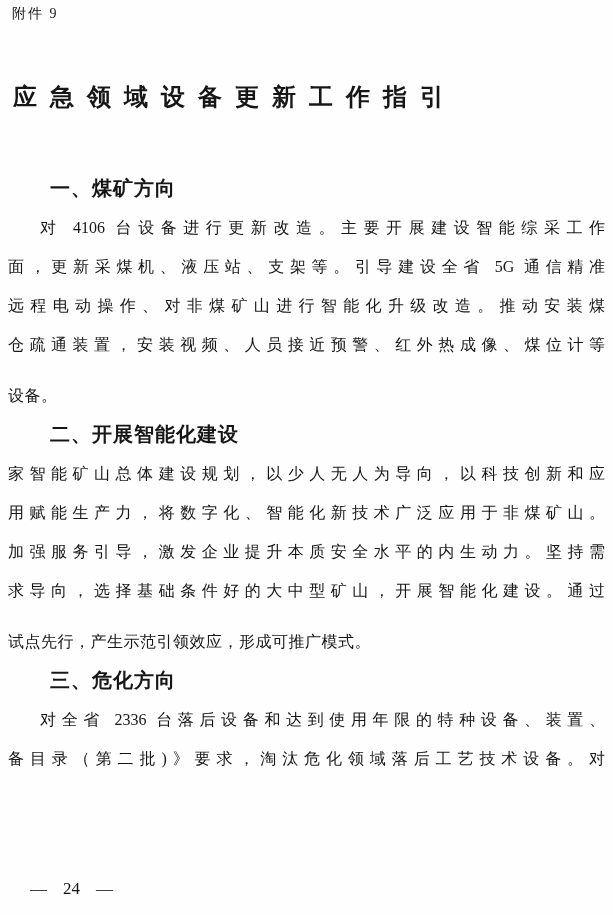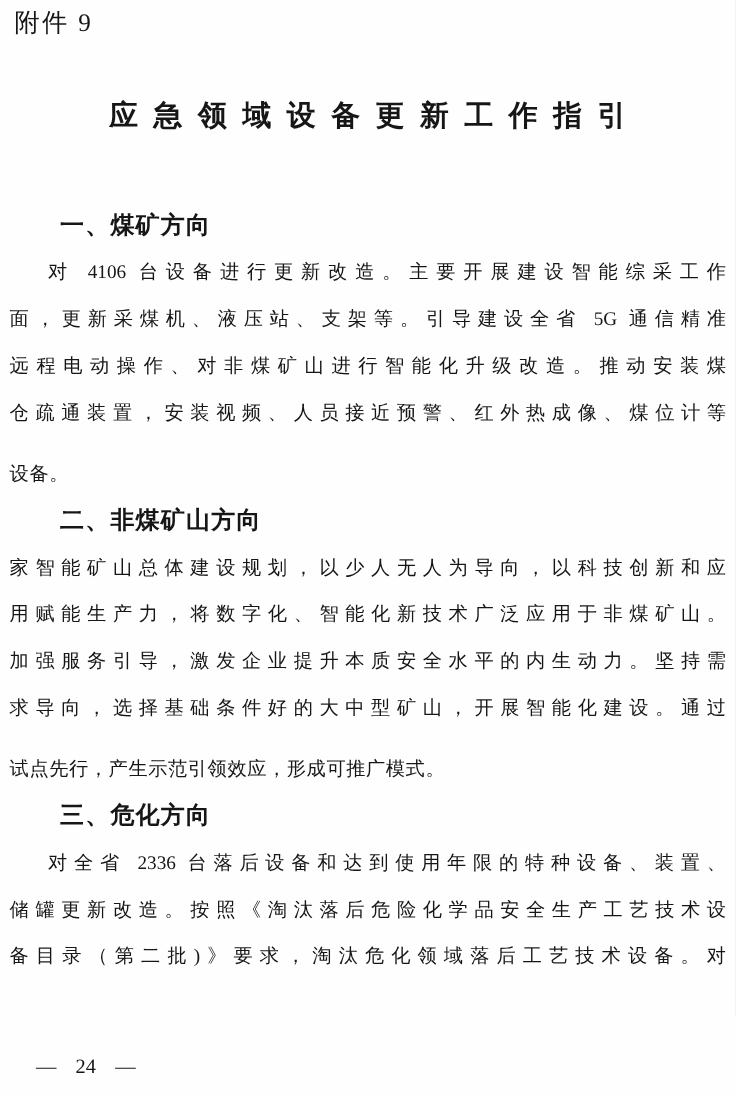--- a/index.html
+++ b/index.html
@@ -10,29 +10,28 @@
     margin: 0 auto;
     background: #fefefe;
     color: #161616;
     font-family: "Liberation Serif", "DejaVu Serif", serif;
     overflow: hidden;
   }
   .attachment-note {
     position: absolute;
     top: 5px;
     left: 12px;
-    font-size: 21px;
+    font-size: 14px;
     letter-spacing: 2px;
   }
   .doc-title {
     position: absolute;
     top: 81px;
     left: 0;
     right: 0;
-    text-align: center;
     font-family: "Liberation Sans", "DejaVu Sans", sans-serif;
     font-weight: 700;
     font-size: 24px;
     line-height: 31px;
     letter-spacing: 13px;
     text-indent: 13px;
     white-space: nowrap;
   }
   .doc-body {
     position: absolute;
@@ -82,29 +81,28 @@
   <div class="doc-title">应急领域设备更新工作指引</div>
 
   <div class="doc-body">
 
   <div class="line heading">一、煤矿方向</div>
       <div class="line indent">对 4106 台设备进行更新改造。主要开展建设智能综采工作</div>
       <div class="line">面，更新采煤机、液压站、支架等。引导建设全省 5G 通信精准</div>
       <div class="line">远程电动操作、对非煤矿山进行智能化升级改造。推动安装煤</div>
       <div class="line">仓疏通装置，安装视频、人员接近预警、红外热成像、煤位计等</div>
       <div class="line para-end">设备。</div>
-      <div class="line heading">二、非煤矿山方向</div>
+      <div class="line heading">二、开展智能化建设</div>
       <div class="line">家智能矿山总体建设规划，以少人无人为导向，以科技创新和应</div>
       <div class="line">用赋能生产力，将数字化、智能化新技术广泛应用于非煤矿山。</div>
       <div class="line">加强服务引导，激发企业提升本质安全水平的内生动力。坚持需</div>
       <div class="line">求导向，选择基础条件好的大中型矿山，开展智能化建设。通过</div>
       <div class="line para-end">试点先行，产生示范引领效应，形成可推广模式。</div>
       <div class="line heading">三、危化方向</div>
       <div class="line indent">对全省 2336 台落后设备和达到使用年限的特种设备、装置、</div>
-      <div class="line">储罐更新改造。按照《淘汰落后危险化学品安全生产工艺技术设</div>
       <div class="line">备目录（第二批)》要求，淘汰危化领域落后工艺技术设备。对</div>
     </div>
 
   <div class="page-footer">
     <span>—</span>
     <span>24</span>
     <span>—</span>
   </div>
 </div>
 

